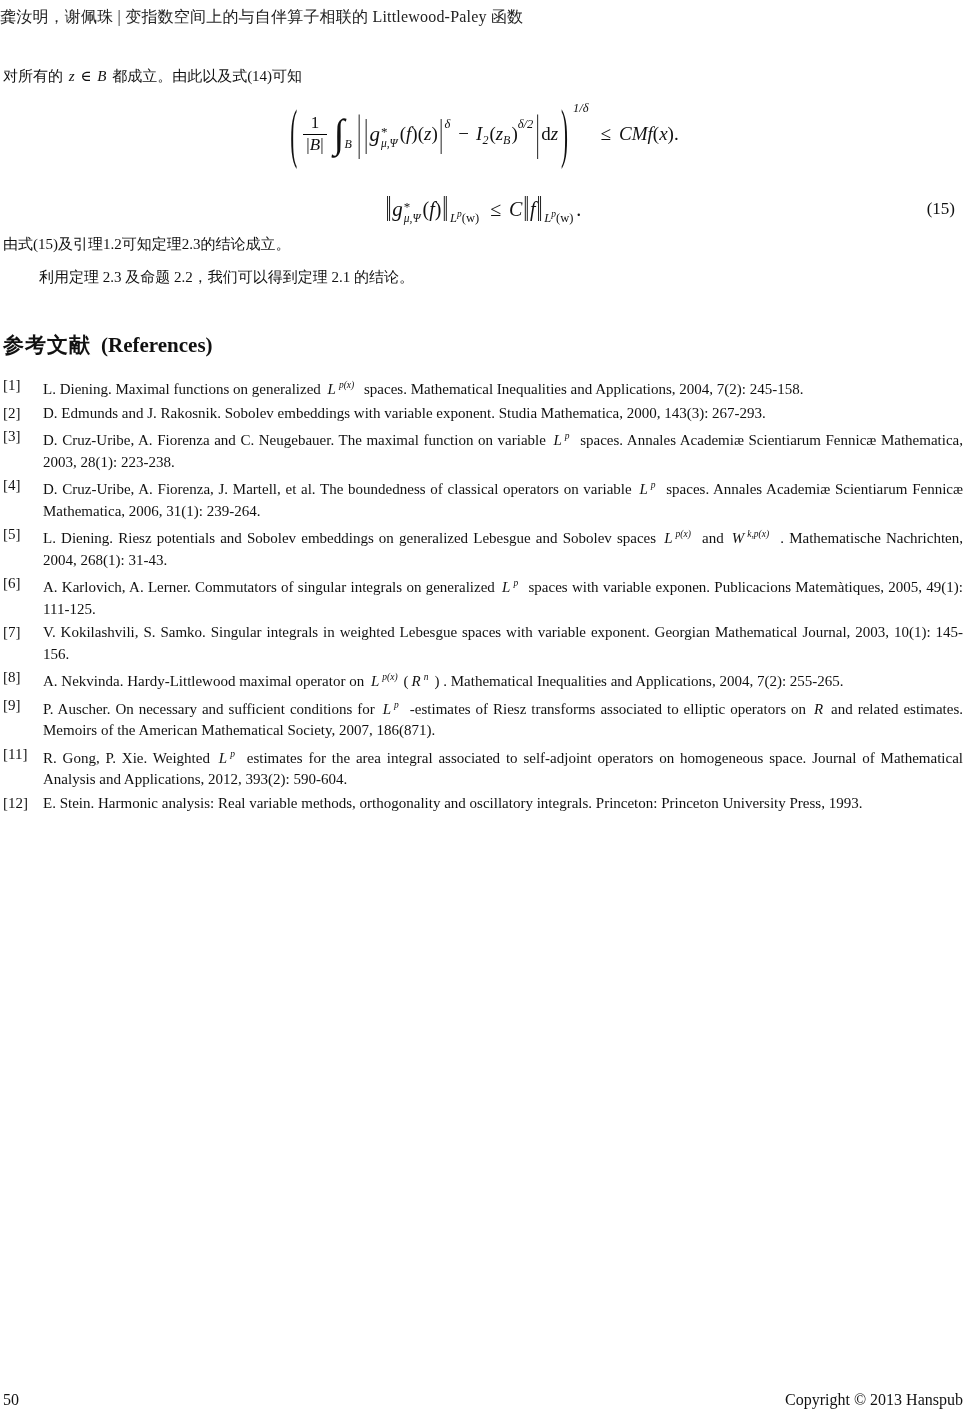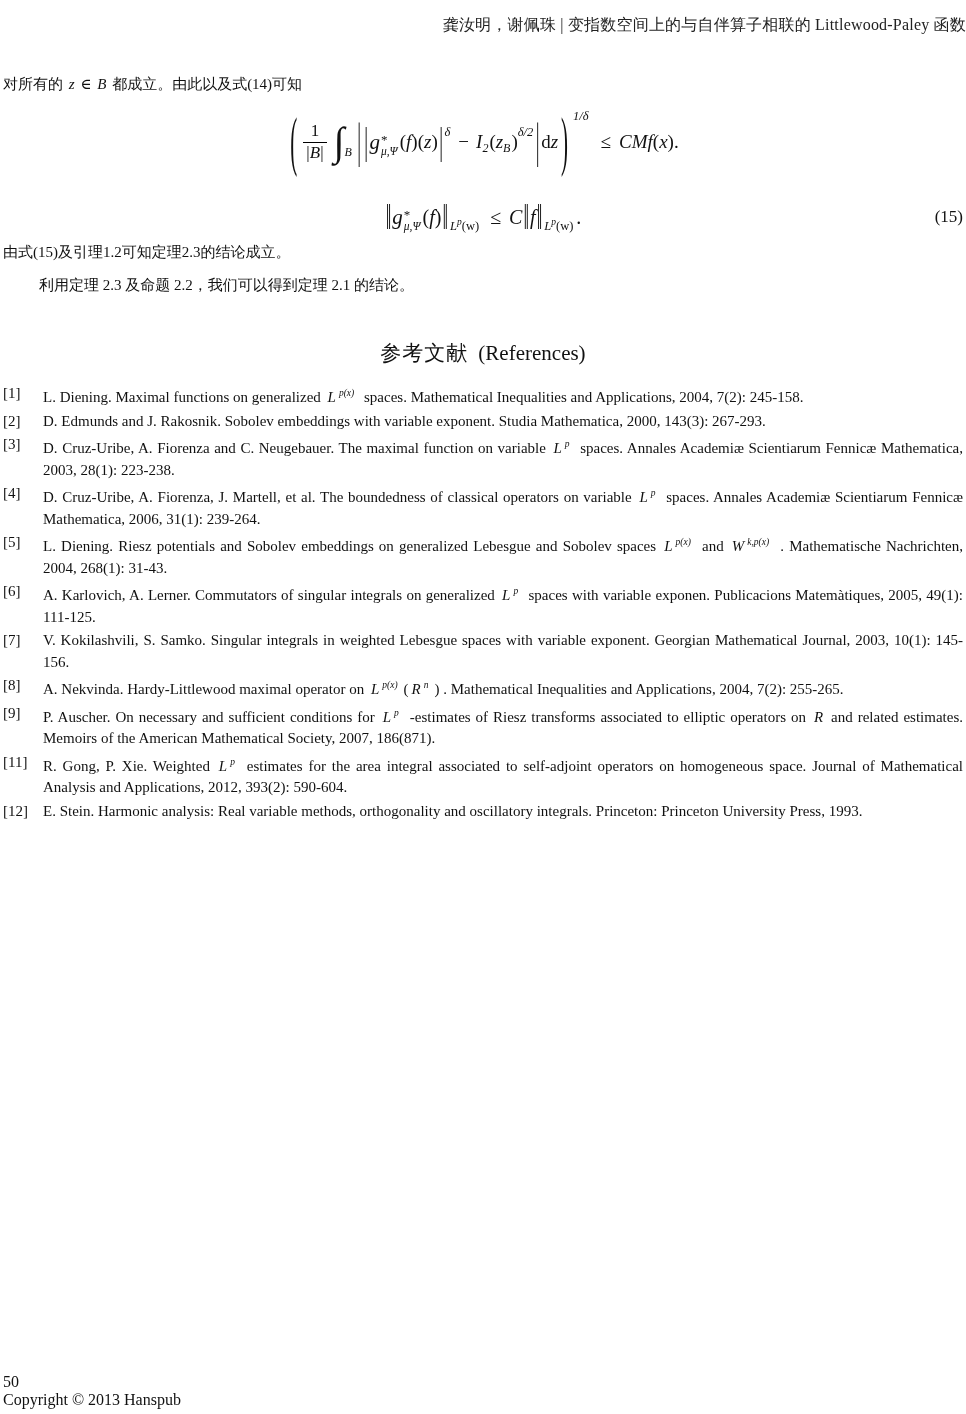--- a/index.html
+++ b/index.html
@@ -11,22 +11,22 @@
     color:#111;
     font-family:"Liberation Serif","DejaVu Serif",serif;
     overflow:hidden;
   }
   .it{font-style:italic;}
   sup,sub{font-size:0.62em;}
   sup.it,sub.it{font-style:italic;}
 
   
   .hdr{
-    padding-top:15px;
-    text-align:right;
+    padding-top:7px;
+    text-align:left;
     font-size:16px;
     color:#222;
     letter-spacing:0.2px;
   }
 
   main{padding:0 3px;}
 
   .para{
     font-size:15px;
     line-height:24px;
@@ -65,48 +65,46 @@
 
   
   .eqrow{
     position:relative;
     margin-top:14px;height:46px;
     display:flex;justify-content:center;align-items:center;
   }
   .dnorm{display:inline-block;transform:scaleY(1.8);font-size:20px;margin:0 1px;}
   .normsub{display:inline-block;transform:translateY(9px);font-size:12.5px;margin:0 3px 0 1px;}
   .normsub sup{font-size:9.5px;font-style:italic;}
-  .eqnum{position:absolute;right:0;top:50%;transform:translateY(-50%);font-size:17px;}
+  .eqnum{position:absolute;right:8px;top:50%;transform:translateY(-50%);font-size:17px;}
   .eq15row{font-size:20px;display:inline-flex;align-items:center;}
 
   
   .refs-heading{
     margin:42px 0 0 0;
     font-size:21px;
-    font-weight:normal;
-    text-align:center;
+    font-weight:bold;
   }
   .refs-heading .cjk{font-family:"Liberation Sans","DejaVu Sans",sans-serif;letter-spacing:1px;}
   .refs-heading .en{margin-left:10px;}
   ol.refs{
     list-style:none;margin:16px 0 0 0;padding:0;
     font-size:15px;line-height:21.5px;
   }
   ol.refs li{display:flex;margin-bottom:2px;}
   .refnum{flex:0 0 40px;}
   .reftext{flex:1;text-align:justify;}
   .reftext sup{font-size:9.5px;}
   .reftext .it{margin:0 3px;}
 
   
   footer{
     position:absolute;left:3px;right:3px;bottom:5px;
     display:flex;justify-content:space-between;
     font-size:16px;
-    flex-direction:column;
   }
 </style>
 </head>
 <body>
 
 <div class="page">
 
   <div class="hdr">龚汝明，谢佩珠 | 变指数空间上的与自伴算子相联的 Littlewood-Paley 函数</div>
 
   <main>

